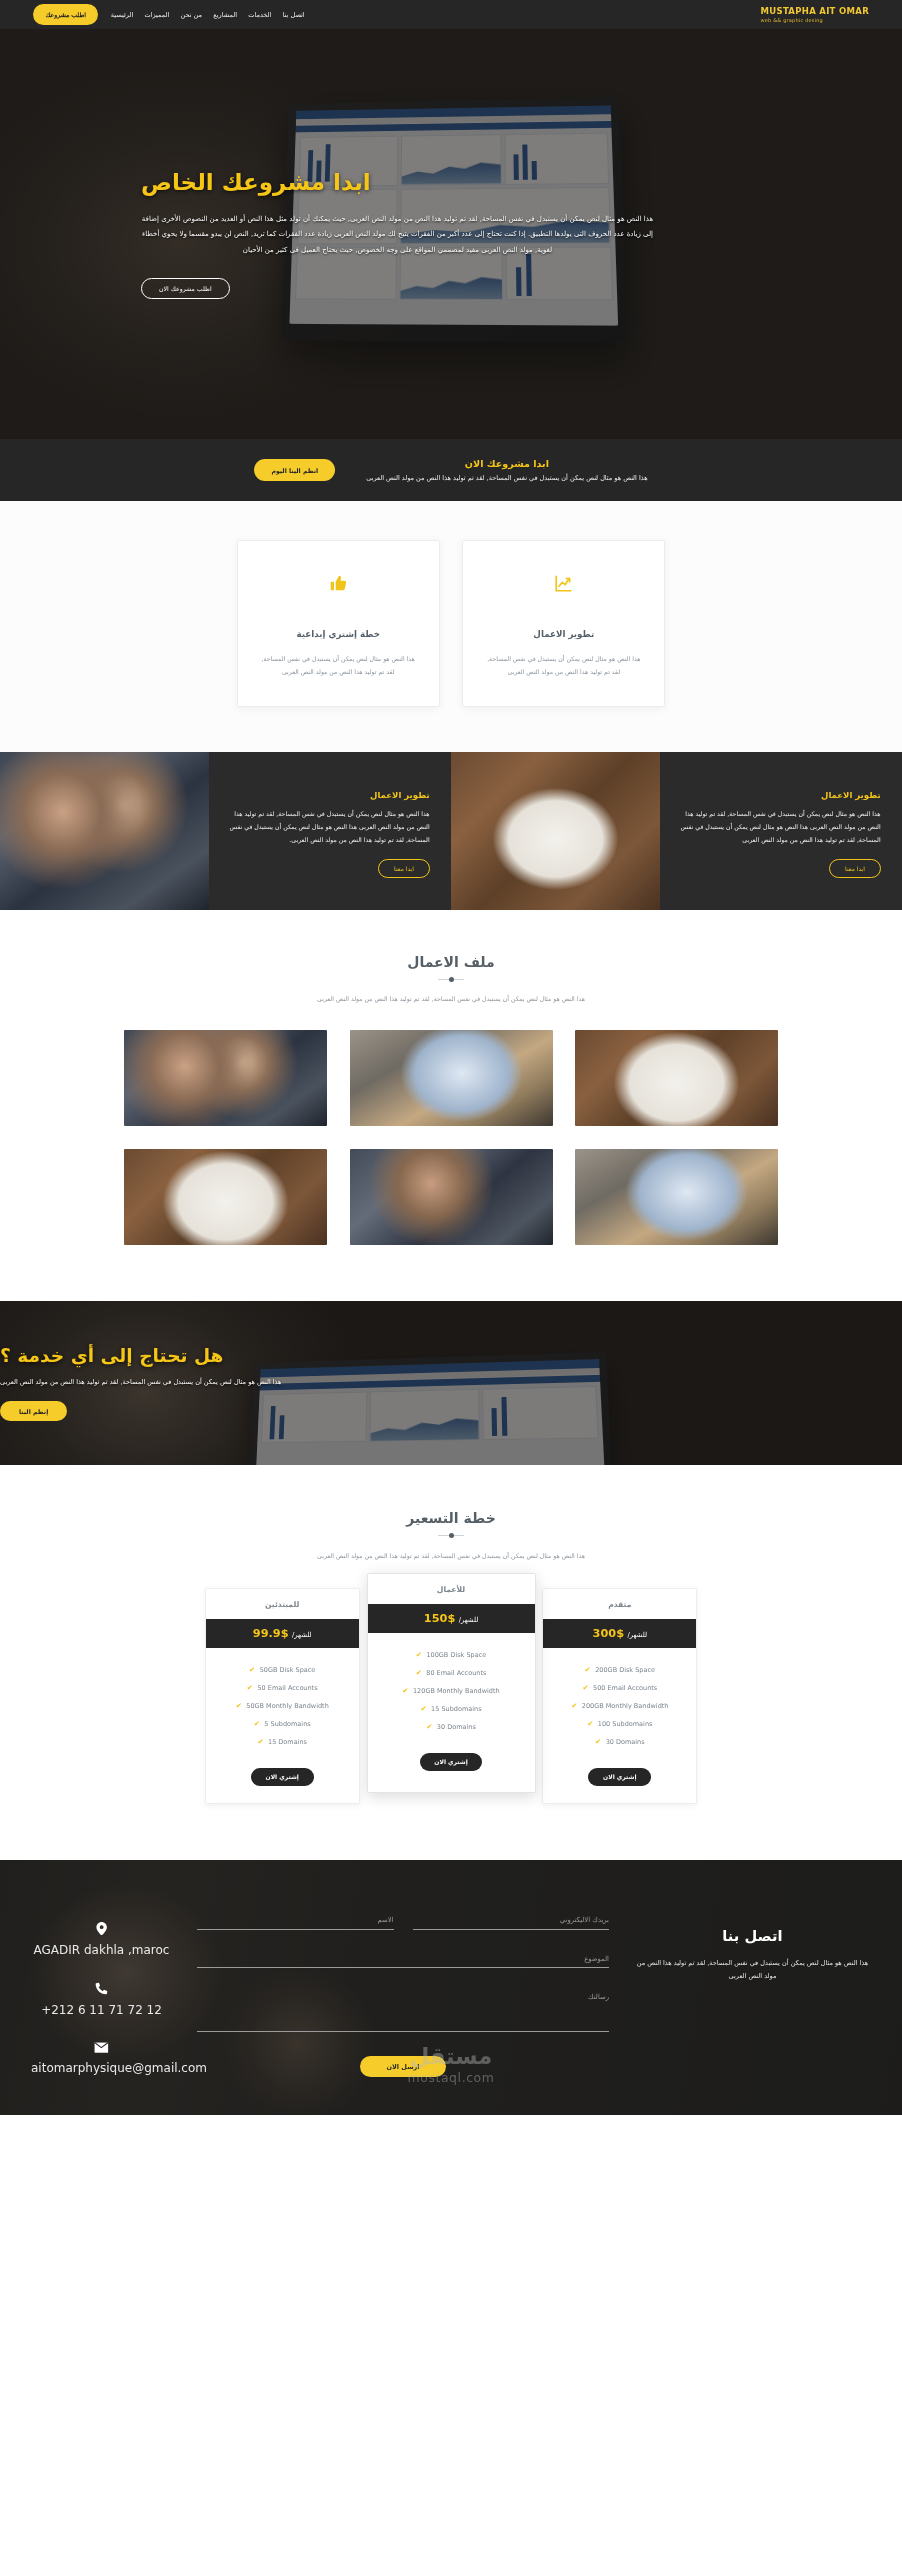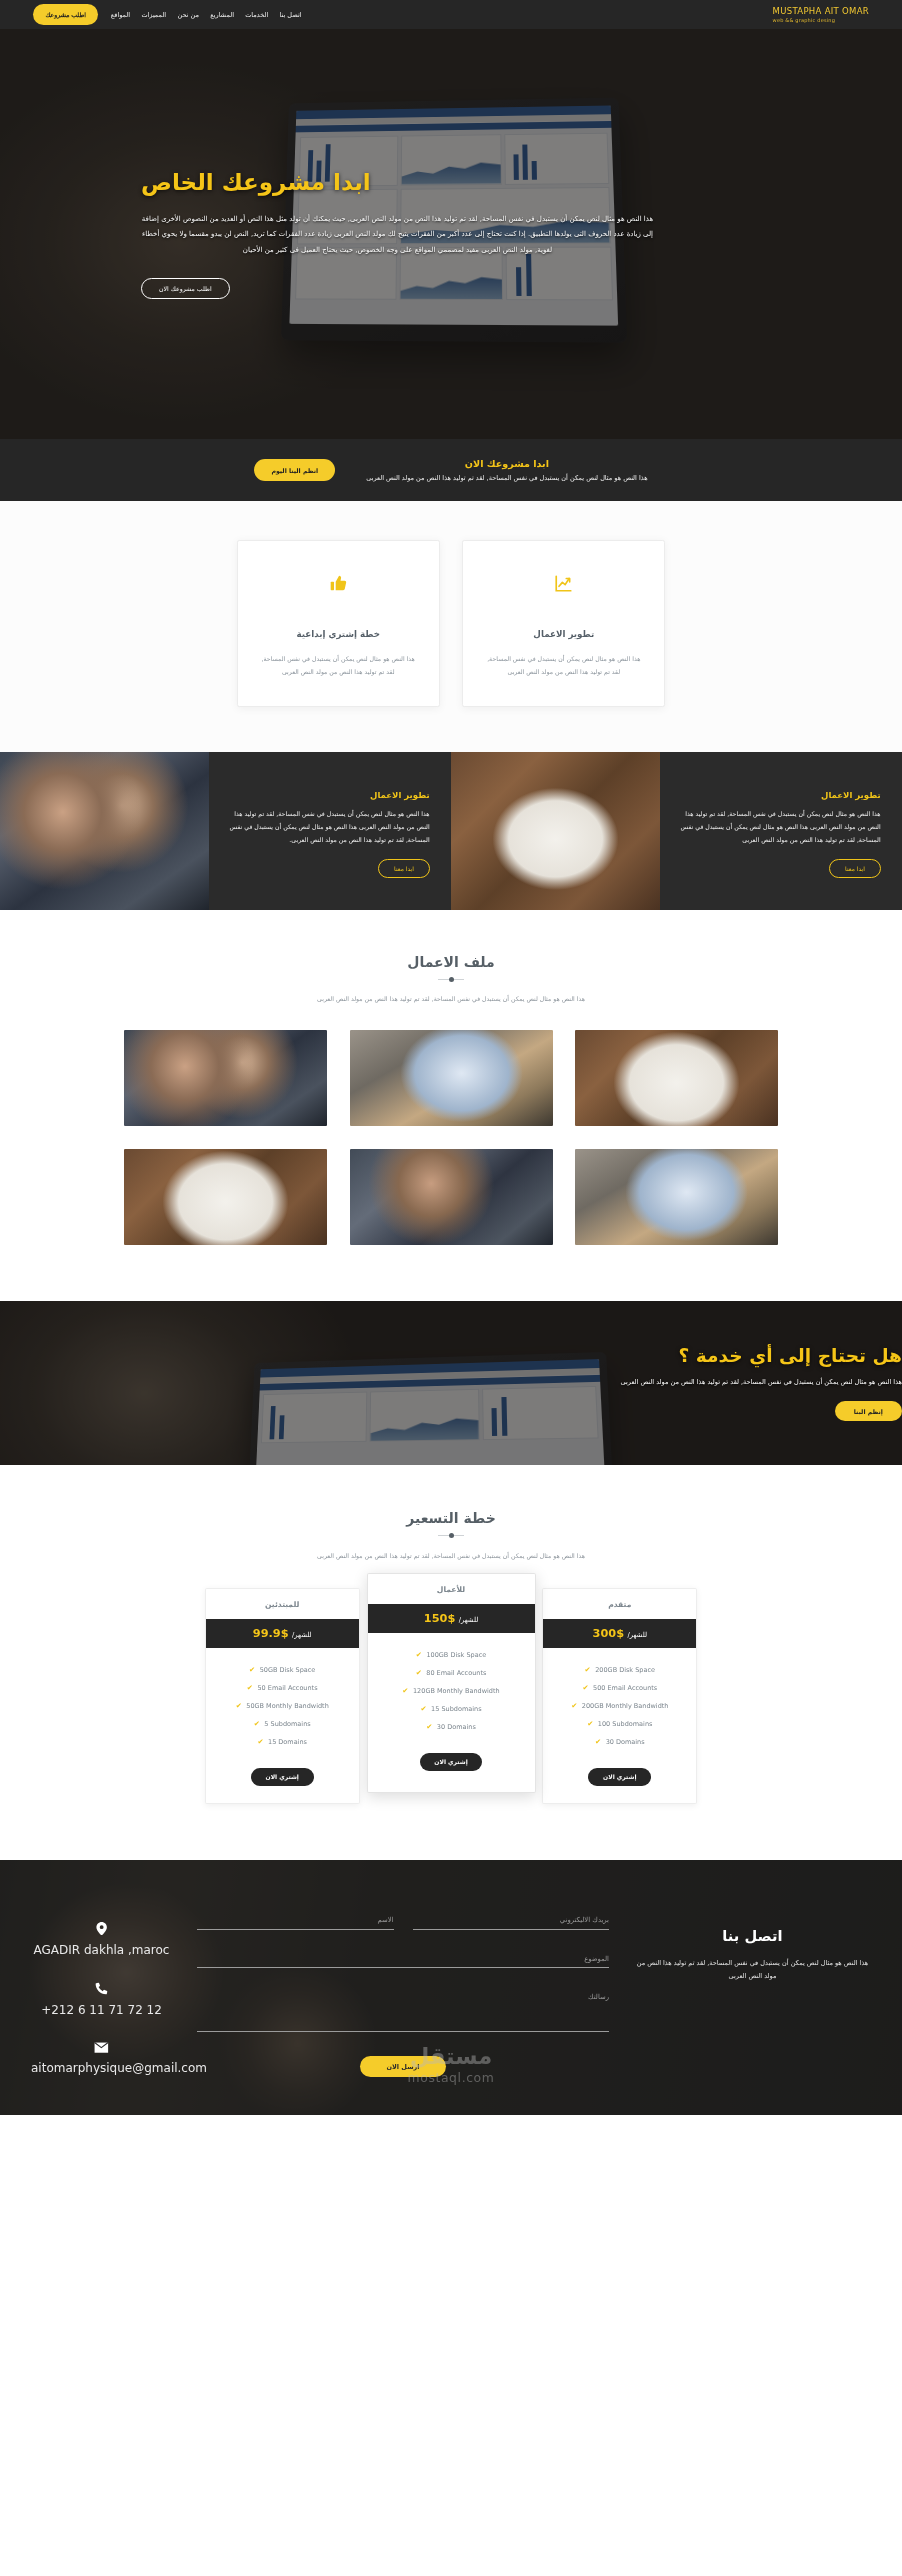--- a/index.html
+++ b/index.html
@@ -13,21 +13,21 @@
   .page { width:902px; position:relative; overflow:hidden; }
 
   
   .topbar {
     height:29px; background:#262626;
     display:flex; align-items:center; justify-content:space-between;
     padding:0 33px; position:relative; z-index:40;
   }
   .brand { text-align:left; direction:ltr; }
   .brand-name {
-    color:#f2c832; font-size:8.5px; letter-spacing:0.3px; font-weight:400;
+    color:#f2c832; font-size:8.5px; letter-spacing:0.3px; font-weight:700;
     font-family:"DejaVu Sans", sans-serif;
   }
   .brand-sub { color:#e0b72e; font-size:5px; letter-spacing:0.2px; margin-top:1.1px; }
   .nav-wrap { display:flex; align-items:center; gap:12.4px; }
   .nav-links { display:flex; align-items:center; gap:11.3px; }
   .nav-links a {
     color:#f2f2f2; font-size:6.5px; text-decoration:none; white-space:nowrap;
   }
   .nav-cta {
     background:#f5cc2a; color:#1f1f1f; font-size:6.2px; font-weight:700;
@@ -176,21 +176,21 @@
   }
   .svc-laptop {
     position:absolute; left:47%; top:54px; transform:translateX(-50%) perspective(508px) rotateX(8deg) rotateY(-6deg);
     width:361px; height:169px; border-radius:5.6px;
     background:linear-gradient(160deg,#303032,#18181a); padding:6.8px 6.8px 13.5px;
     box-shadow:0 14.7px 30px rgba(0,0,0,.55);
   }
   .svc-overlay { position:absolute; inset:0; background:rgba(22,20,18,.56); }
   .svc-inner {
     position:absolute; inset:0; display:flex; flex-direction:column;
-    align-items:flex-start; justify-content:center; text-align:center;
+    align-items:flex-end; justify-content:center; text-align:center;
   }
   .svc-title {
     color:#f5c518; font-size:18.6px; font-weight:700;
     text-shadow:0 1.1px 4.5px rgba(0,0,0,.75); margin-bottom:12.4px;
   }
   .svc-text { color:#fff; font-size:6.5px; text-shadow:0 0.6px 2.3px rgba(0,0,0,.9); margin-bottom:14.7px; }
   .svc-btn {
     background:#f5cc2a; color:#222; border:none; border-radius:12.4px;
     padding:6.8px 19px; font-size:6.2px; font-weight:700; cursor:pointer; font-family:inherit;
   }
@@ -278,21 +278,21 @@
       <div class="brand-name">MUSTAPHA AIT OMAR</div>
       <div class="brand-sub">web &amp;&amp; graphic desing</div>
     </div>
     <div class="nav-wrap">
       <div class="nav-links">
         <a href="#">اتصل بنا</a>
         <a href="#">الخدمات</a>
         <a href="#">المشاريع</a>
         <a href="#">من نحن</a>
         <a href="#">المميزات</a>
-        <a href="#">المواقع</a>
+        <a href="#">الرئيسية</a>
       </div>
       <button class="nav-cta">اطلب مشروعك</button>
     </div>
   </div>
 
   <section class="hero">
     <div class="hero-bg"></div>
     <div class="hero-laptop">
       <div class="hero-screen">
         <div class="hs-topbar"></div>

